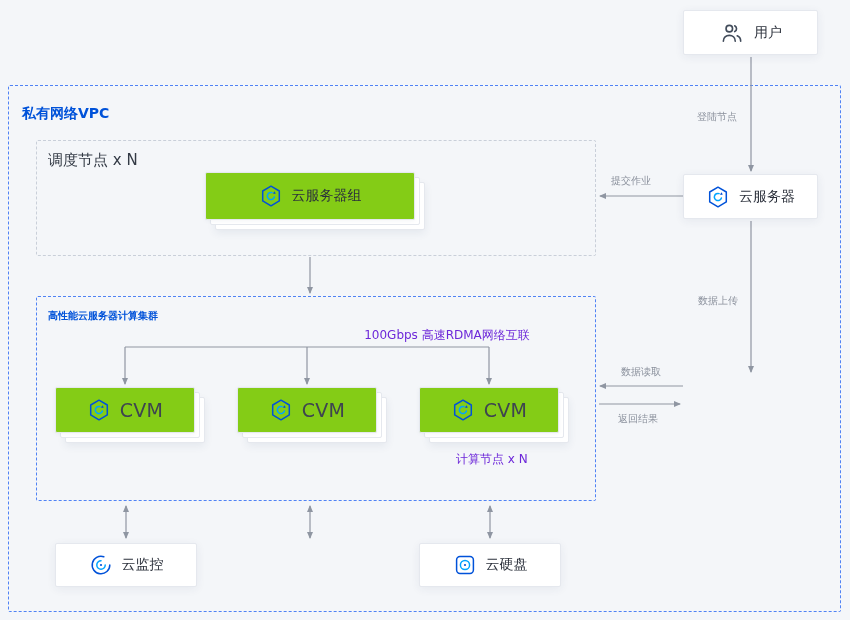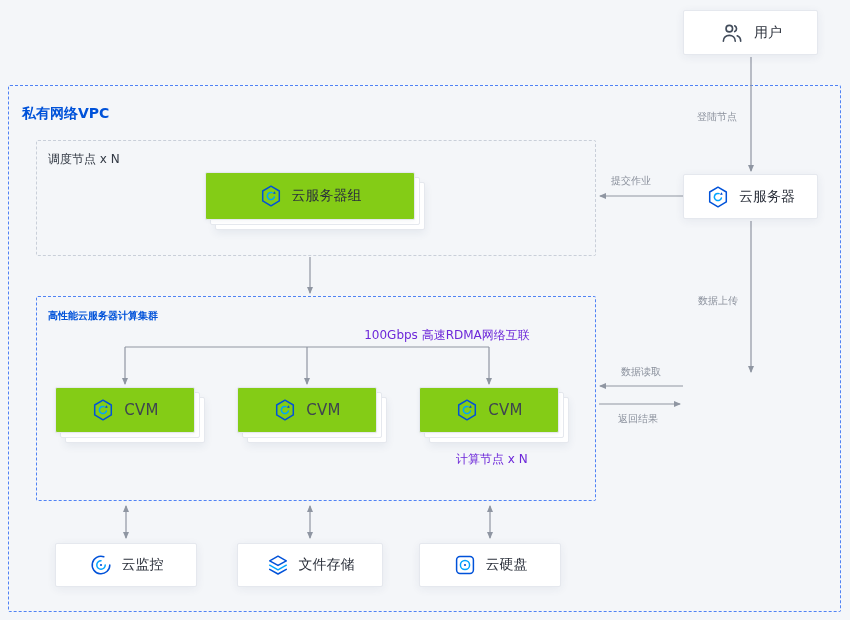--- a/index.html
+++ b/index.html
@@ -15,41 +15,41 @@
   .canvas{position:relative;width:850px;height:620px;background:var(--bg);overflow:hidden;}
 
   
   .group{position:absolute;border:1px dashed #c9cfd9;border-radius:2px;z-index:0;}
   .g-vpc{left:8px;top:85px;width:833px;height:527px;border-color:var(--border-blue);}
   .g-sched{left:36px;top:140px;width:560px;height:116px;border-color:#c9cfd9;}
   .g-cluster{left:36px;top:296px;width:560px;height:205px;border-color:var(--border-blue);}
 
   .group-label{position:absolute;z-index:3;white-space:nowrap;}
   .lb-vpc{left:22px;top:105px;color:var(--accent-blue);font-weight:bold;font-size:14px;}
-  .lb-sched{left:48px;top:151px;color:#333a45;font-size:12px;}
+  .lb-sched{left:48px;top:151px;color:#333a45;font-size:15px;}
   .lb-cluster{left:48px;top:309px;color:var(--accent-blue);font-weight:bold;font-size:10px;}
 
   
   .connectors{position:absolute;left:0;top:0;z-index:1;pointer-events:none;}
   .ln{stroke:var(--arrow-gray);stroke-width:1.2;fill:none;}
   .fl-arrow{fill:var(--arrow-gray);}
 
   
   .card{position:absolute;background:#fff;border:1px solid #e5e8ee;border-radius:2px;
         box-shadow:0 2px 10px rgba(40,60,100,.07);display:flex;align-items:center;
         justify-content:center;gap:9px;z-index:2;}
   .n-user{left:683px;top:10px;width:135px;height:45px;}
   .n-server{left:683px;top:174px;width:135px;height:45px;}
   .n-cos{left:683px;top:375px;width:135px;height:45px;}
   .n-monitor{left:55px;top:543px;width:142px;height:44px;}
   .n-cfs{left:237px;top:543px;width:146px;height:44px;}
   .n-cbs{left:419px;top:543px;width:142px;height:44px;}
 
   .lbl{font-size:14px;color:#2b303b;white-space:nowrap;}
-  .lbl-cvm{font-size:15px;color:#3e4450;letter-spacing:.3px;}
+  .lbl-cvm{font-size:19px;color:#3e4450;letter-spacing:.3px;}
 
   
   .stack{position:absolute;z-index:2;}
   .s-group{left:205px;top:172px;width:210px;height:48px;}
   .s-cvm1{left:55px;top:387px;width:140px;height:46px;}
   .s-cvm2{left:237px;top:387px;width:140px;height:46px;}
   .s-cvm3{left:419px;top:387px;width:140px;height:46px;}
   .stack .layer{position:absolute;width:100%;height:100%;background:#fff;
         border:1px solid #e5e8ee;border-radius:2px;}
   .stack .l2{left:5px;top:5px;z-index:1;}
@@ -165,26 +165,20 @@
   </div>
 
 
   <div class="card n-monitor">
     <svg class="icon">
         <use href="#i-monitor"></use>
       </svg>
     <span class="lbl">云监控</span>
   </div>
 
-  <div class="card n-cfs">
-    <svg class="icon">
-        <use href="#i-cfs"></use>
-      </svg>
-    <span class="lbl">文件存储</span>
-  </div>
 
   <div class="card n-cbs">
     <svg class="icon">
         <use href="#i-cbs"></use>
       </svg>
     <span class="lbl">云硬盘</span>
   </div>
 
   <div class="stack s-group">
     <div class="layer l3"></div>

